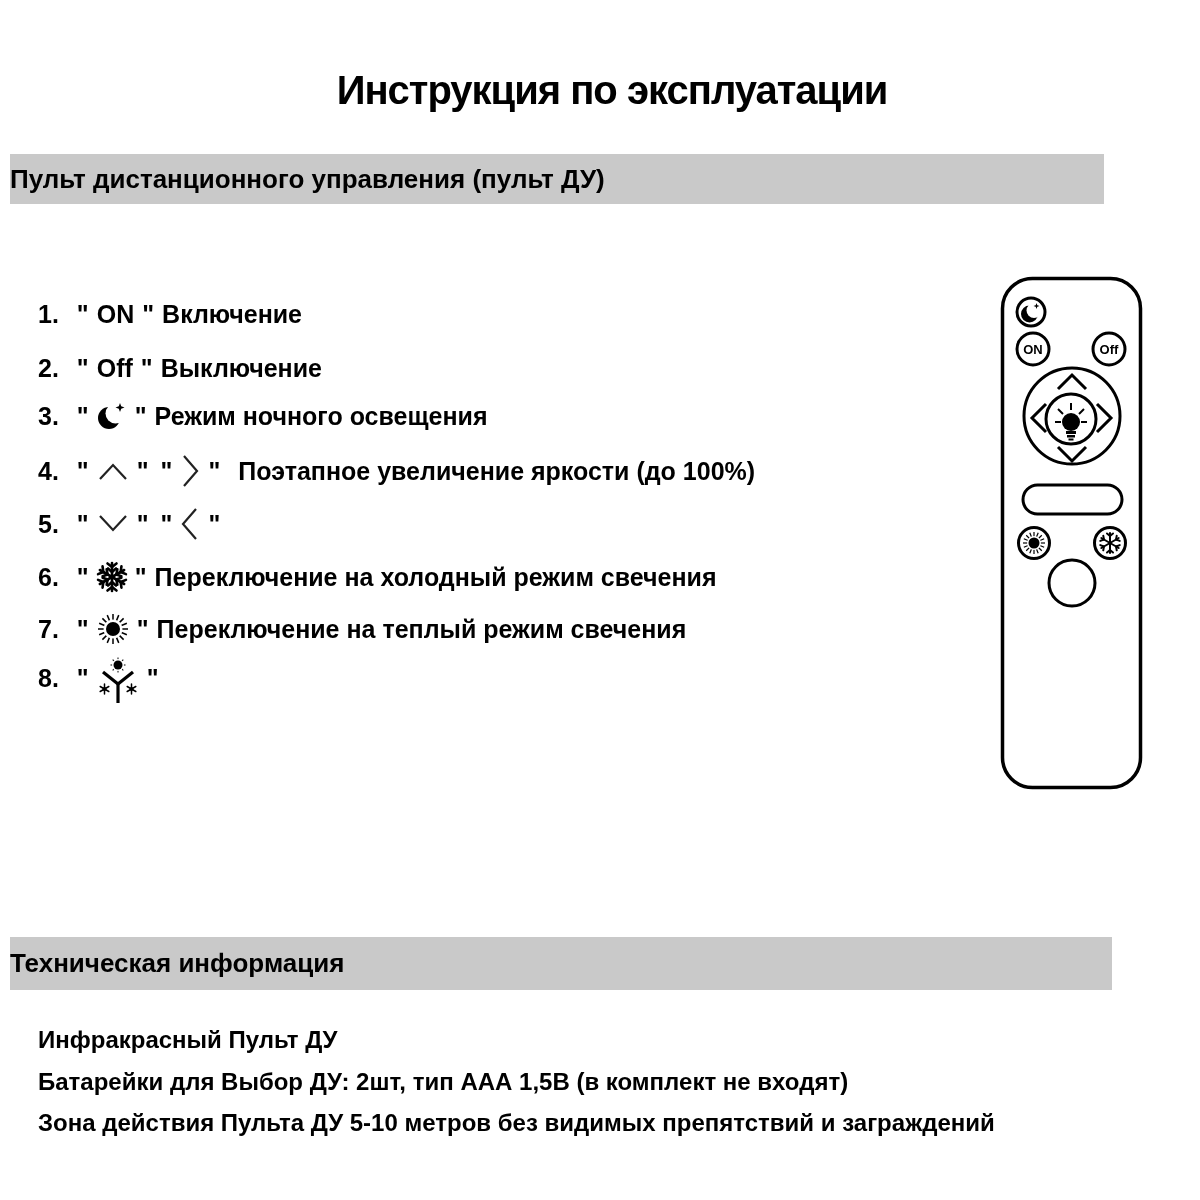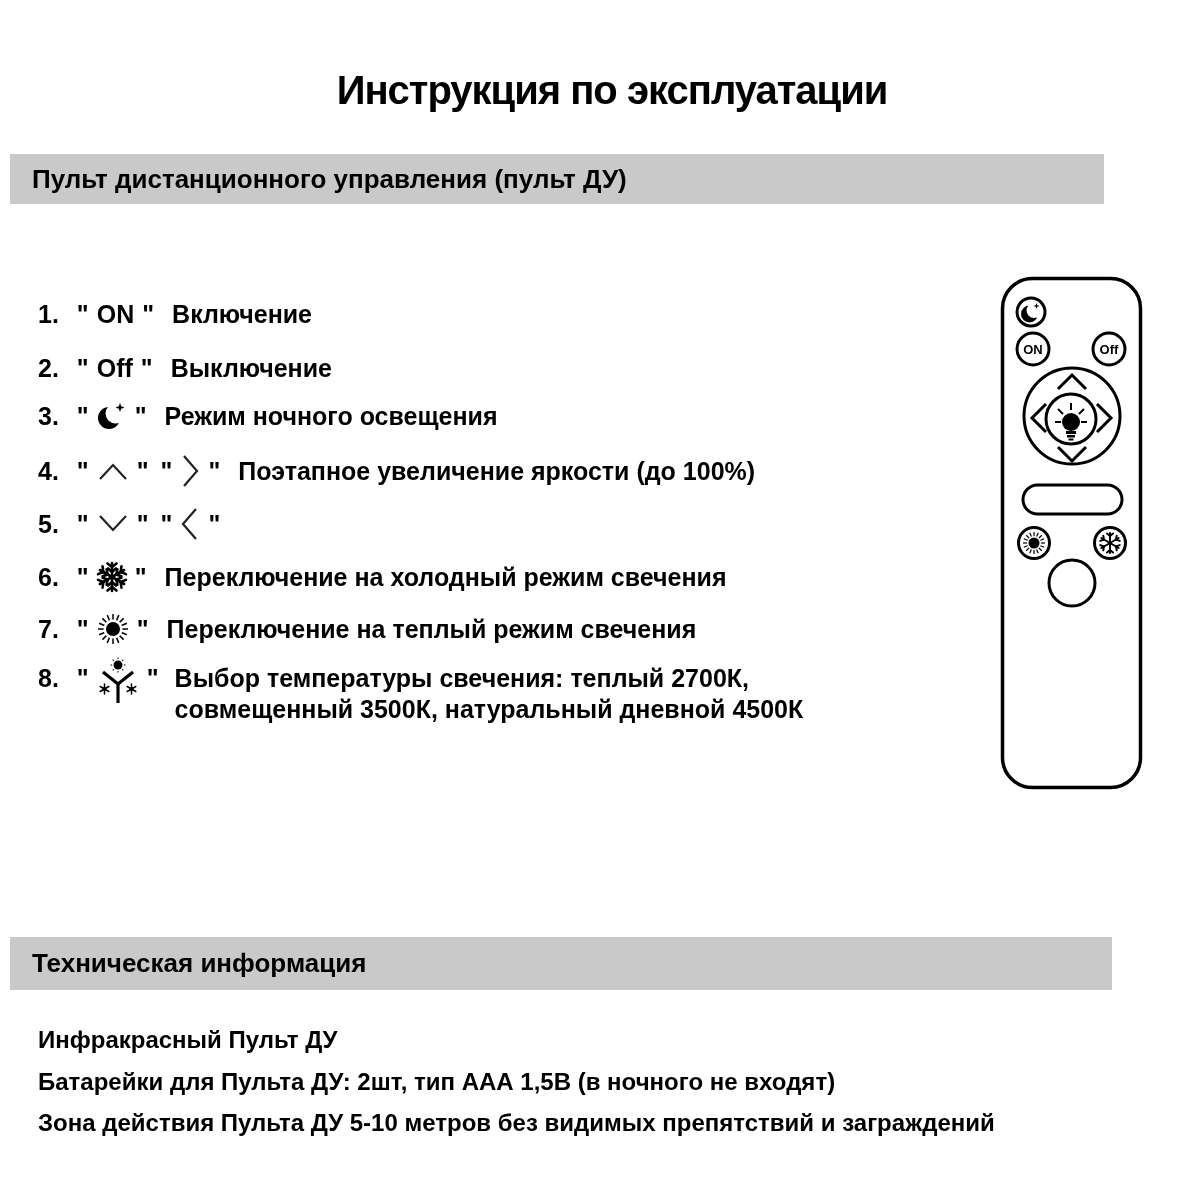--- a/index.html
+++ b/index.html
@@ -9,31 +9,31 @@
     overflow:hidden;
   }
   .page-title{
     position:absolute;top:68px;left:0;width:1200px;text-align:center;
     font-size:40px;letter-spacing:-1px;padding-left:12px;
   }
   .bar{
     position:absolute;background:#c9c9c9;display:flex;align-items:center;
     font-size:26px;
   }
-  .bar span{padding-left:22px;}
+  .bar span{}
   .bar1{left:10px;top:154px;width:1094px;height:50px;}
   .bar2{left:10px;top:937px;width:1102px;height:53px;}
   .row{
     position:absolute;left:38px;display:flex;align-items:center;
     font-size:25px;white-space:nowrap;height:36px;
   }
   .row .num{margin-right:12px;}
   .row .q{margin:0 6px;}
   .row .btnlabel{margin:0 2px;}
-  .row .desc{margin-left:12px;}
+  .row .desc{margin-left:2px;}
   .row .desc.gap{margin-left:12px;}
   .row svg{display:block;}
   .row8{align-items:flex-start;height:auto;}
   .row8 .num,.row8 .q{line-height:31px;}
   .row8 svg{margin-top:-6px;}
   .descblock{margin-left:10px;line-height:31px;}
   .techline{position:absolute;left:38px;font-size:24px;white-space:nowrap;}
   .remote{position:absolute;left:1000px;top:276px;}
   .rc-text{font-family:"Liberation Sans",sans-serif;font-weight:bold;fill:#000;}
 </style>
@@ -171,24 +171,20 @@
       <use href="#ray2" transform="rotate(90 23 8)"></use>
       <use href="#ray2" transform="rotate(135 23 8)"></use>
       <circle cx="23" cy="8" r="6" fill="#fff"></circle>
       <circle cx="23" cy="8" r="4.5" fill="#000"></circle>
       <use href="#mini-sf" transform="translate(9.5 32)"></use>
       <circle cx="9.5" cy="32" r="2" fill="#000"></circle>
       <use href="#mini-sf" transform="translate(36.5 32)"></use>
       <circle cx="36.5" cy="32" r="2" fill="#000"></circle>
     </svg>
     <span class="q">"</span>
-    <span class="descblock">
-      <div>Выбор температуры свечения: теплый 2700К,</div>
-      <div>совмещенный 3500К, натуральный дневной 4500К</div>
-    </span>
   </div>
 
   <svg class="remote" width="143" height="514" viewBox="0 0 143 514">
     <rect x="2.5" y="2.5" width="138" height="509" rx="30" fill="#fff" stroke="#000" stroke-width="3.5"></rect>
 
     <g>
       <circle cx="31" cy="36" r="14" fill="none" stroke="#000" stroke-width="3"></circle>
       <circle cx="29.5" cy="38" r="8.5" fill="#000"></circle>
       <circle cx="34" cy="34.5" r="7.5" fill="#fff"></circle>
       <path d="M36.5,27 L37.3,29.2 L39.5,30 L37.3,30.8 L36.5,33 L35.7,30.8 L33.5,30 L35.7,29.2 Z" fill="#000"></path>
@@ -266,16 +262,16 @@
     </g>
 
     <circle cx="72" cy="307" r="23" fill="none" stroke="#000" stroke-width="3"></circle>
   </svg>
 
   <div class="bar bar2">
     <span>Техническая информация</span>
   </div>
 
   <div class="techline" style="top:1026px">Инфракрасный Пульт ДУ</div>
-  <div class="techline" style="top:1068px">Батарейки для Пульта ДУ: 2шт, тип ААА 1,5В (в ночного не входят)</div>
+  <div class="techline" style="top:1068px">Батарейки для Выбор ДУ: 2шт, тип ААА 1,5В (в комплект не входят)</div>
   <div class="techline" style="top:1109px">Зона действия Пульта ДУ 5-10 метров без видимых препятствий и заграждений</div>
 
 </div>
 
 </body></html>

